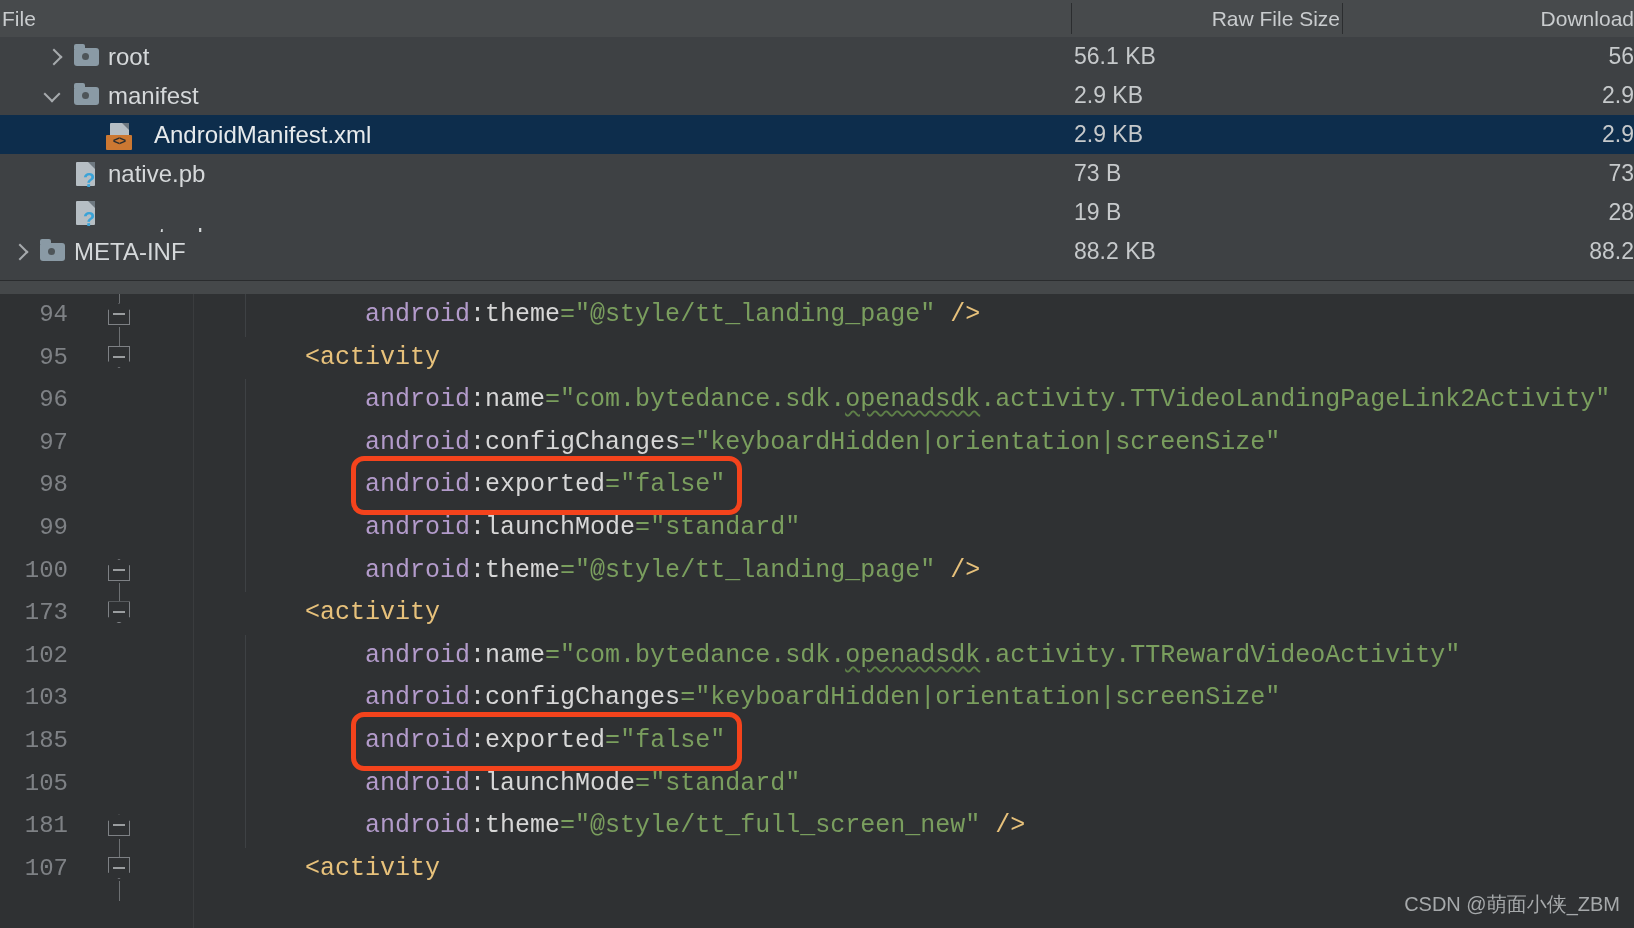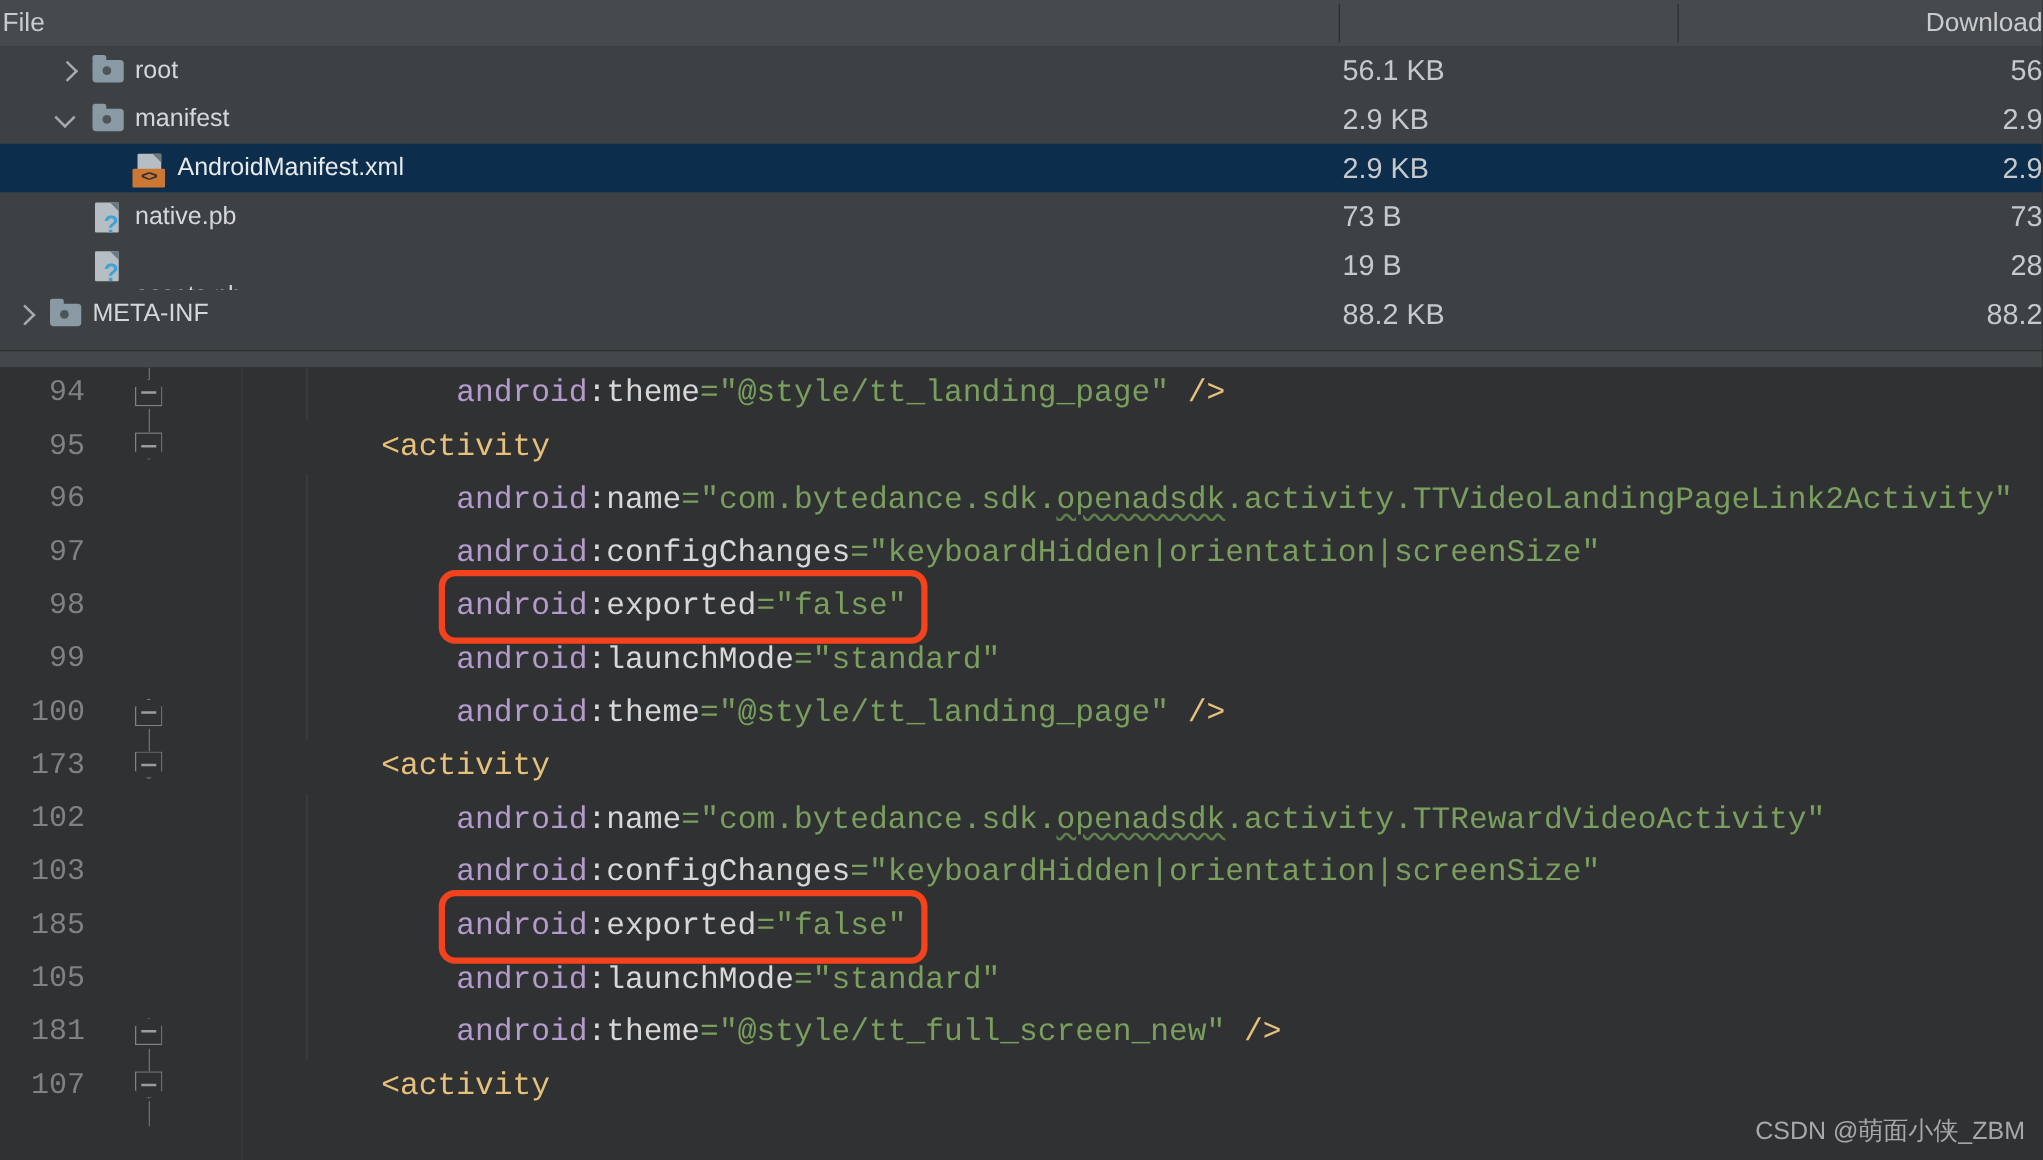--- a/index.html
+++ b/index.html
@@ -30,21 +30,21 @@
   .tree-body{position:absolute;left:0;top:37px;width:1634px;height:243px;}
 
   .trow{
     position:absolute;left:0;width:1634px;height:39px;
     background:#3E4144;white-space:nowrap;
   }
   .trow.sel{background:#0D2D4C;}
 
   .tw-name{
     position:absolute;top:0;height:39px;line-height:39px;
-    font-size:20px;color:#D5D8DA;white-space:nowrap;
+    font-size:24px;color:#D5D8DA;white-space:nowrap;
   }
   .trow.sel .tw-name{color:#E6EAEC;}
   .tw-raw{
     position:absolute;left:1074px;top:0;width:266px;height:39px;line-height:39px;
     font-size:23px;color:#C6C9CB;
   }
   .tw-dl{
     position:absolute;left:1346px;top:0;width:290px;height:39px;line-height:39px;
     font-size:23px;color:#C6C9CB;text-align:right;padding-right:2px;box-sizing:border-box;
   }
@@ -158,20 +158,21 @@
   }
 </style>
 </head>
 <body>
 
 <div id="apk-panel">
 
   <div class="tree-header">
     <div class="th-cell th-file">File</div>
     <div class="th-div d1"></div>
+    <div class="th-cell th-raw">Raw File Size</div>
     <div class="th-div d2"></div>
     <div class="th-cell th-dl">Download</div>
   </div>
 
   <div class="tree-body" id="tree-body">
       <div class="trow" style="top: 0px;">
         <div class="chev right" style="left: 42px;">
           <i></i>
         </div>
         <div class="ic" style="left: 72px;">
@@ -190,21 +191,21 @@
         </div>
         <div class="tw-name" style="left: 108px;">manifest</div>
         <div class="tw-raw">2.9 KB</div>
         <div class="tw-dl">2.9</div>
       </div>
       <div class="trow sel" style="top: 78px;">
         <div class="ic" style="left: 106px;">
           <span class="page"></span>
           <span class="badge-xml">&lt;&gt;</span>
         </div>
-        <div class="tw-name" style="left: 142px;">AndroidManifest.xml</div>
+        <div class="tw-name" style="left: 154px;">AndroidManifest.xml</div>
         <div class="tw-raw">2.9 KB</div>
         <div class="tw-dl">2.9</div>
       </div>
       <div class="trow" style="top: 117px;">
         <div class="ic" style="left: 72px;">
           <span class="page"></span>
           <span class="badge-q">?</span>
         </div>
         <div class="tw-name" style="left: 108px;">native.pb</div>
         <div class="tw-raw">73 B</div>

